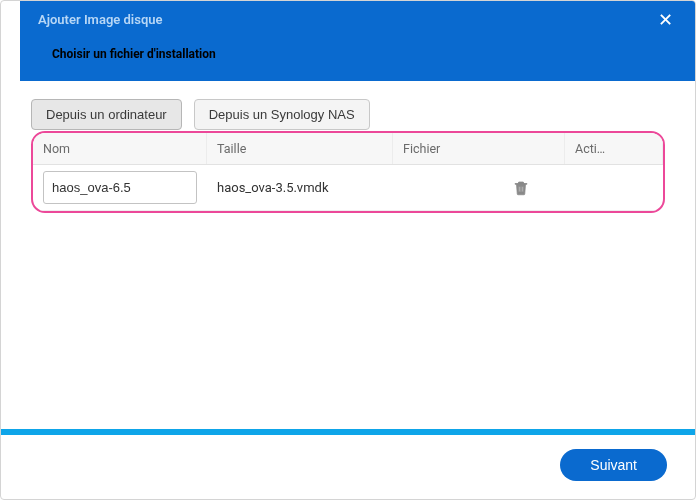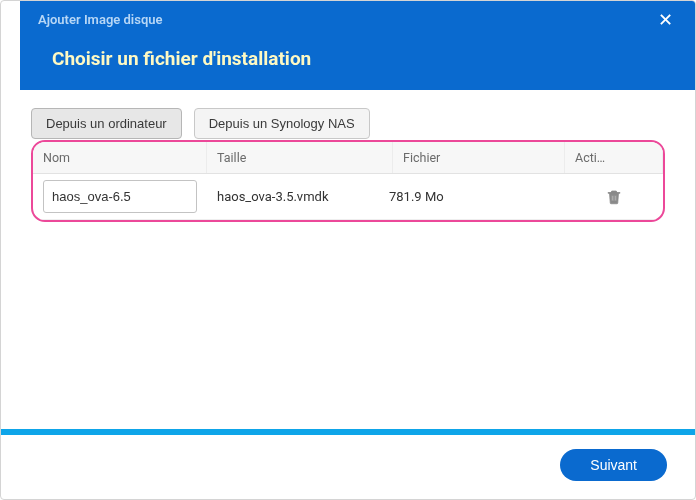--- a/index.html
+++ b/index.html
@@ -3,21 +3,21 @@
 <meta charset="utf-8">
 <style>
   * { box-sizing: border-box; margin: 0; padding: 0; }
   html, body { width: 696px; height: 500px; font-family: -apple-system, BlinkMacSystemFont, "Segoe UI", Roboto, Arial, sans-serif; background: #fff; }
   .window { width: 696px; height: 500px; display: flex; flex-direction: column; border: 1px solid #d4d4d4; border-radius: 4px; overflow: hidden; }
   .header { background: #0a6acf; color: #fff; padding: 0 18px; margin-left: 19px; }
   .header-top { display: flex; align-items: center; justify-content: space-between; height: 36px; }
   .header-title { color: #b7d7f6; font-size: 13px; font-weight: 600; }
   .close-btn { color: #fff; font-size: 18px; cursor: pointer; user-select: none; padding: 4px; }
   .header-sub { padding: 10px 0 20px 14px; }
-  .header-sub h1 { font-size: 19px; font-weight: 700; color: #fef9c3; }
+  .header-sub h1 { font-size: 12px; font-weight: 700; color: #000000; }
   .body { flex: 1; padding: 18px 30px 0 30px; display: flex; flex-direction: column; overflow: hidden; }
   .tabbar { display: flex; gap: 12px; margin-bottom: 1px; }
   .tab-btn { border: 1px solid #c8c8c8; background: #f4f4f4; color: #3a3a3a; font-size: 13px; padding: 7px 14px; border-radius: 4px; cursor: pointer; }
   .tab-btn.active { background: #e7e7e7; border-color: #b6b6b6; }
   .table { border: 2px solid #ec4899; border-radius: 14px; overflow: hidden; }
   .thead { display: flex; background: #f7f7f7; border-bottom: 1px solid #e2e2e2; }
   .th { font-size: 12.5px; color: #6b6b6b; padding: 8px 10px; font-weight: 400; border-right: 1px solid #ececec; white-space: nowrap; overflow: hidden; text-overflow: ellipsis; }
   .col-name { width: 174px; }
   .col-file { width: 172px; }
   .col-size { width: 186px; }
@@ -60,21 +60,20 @@
         <div class="th col-size">Taille</div>
         <div class="th col-file">Fichier</div>
         <div class="th col-act">Acti…</div>
       </div>
       <div class="tbody">
         <div class="tr">
           <div class="td col-name">
             <input class="name-input" type="text" value="haos_ova-6.5" style="">
           </div>
           <div class="td col-file">haos_ova-3.5.vmdk</div>
-          <div class="td col-size">781.9 Mo</div>
           <div class="td trash-wrap">
             <span class="trash">
               <svg viewBox="0 0 24 24">
                   <path d="M6 7h12l-1 13a1 1 0 0 1-1 1H8a1 1 0 0 1-1-1L6 7zm3-3h6l1 2H8l1-2zM4 6h16v1H4z" fill="#8a8a8a"></path>
                   <rect x="9" y="10" width="1.4" height="7" fill="#fff"></rect>
                   <rect x="11.3" y="10" width="1.4" height="7" fill="#fff"></rect>
                   <rect x="13.6" y="10" width="1.4" height="7" fill="#fff"></rect>
                 </svg>
             </span>
           </div>

